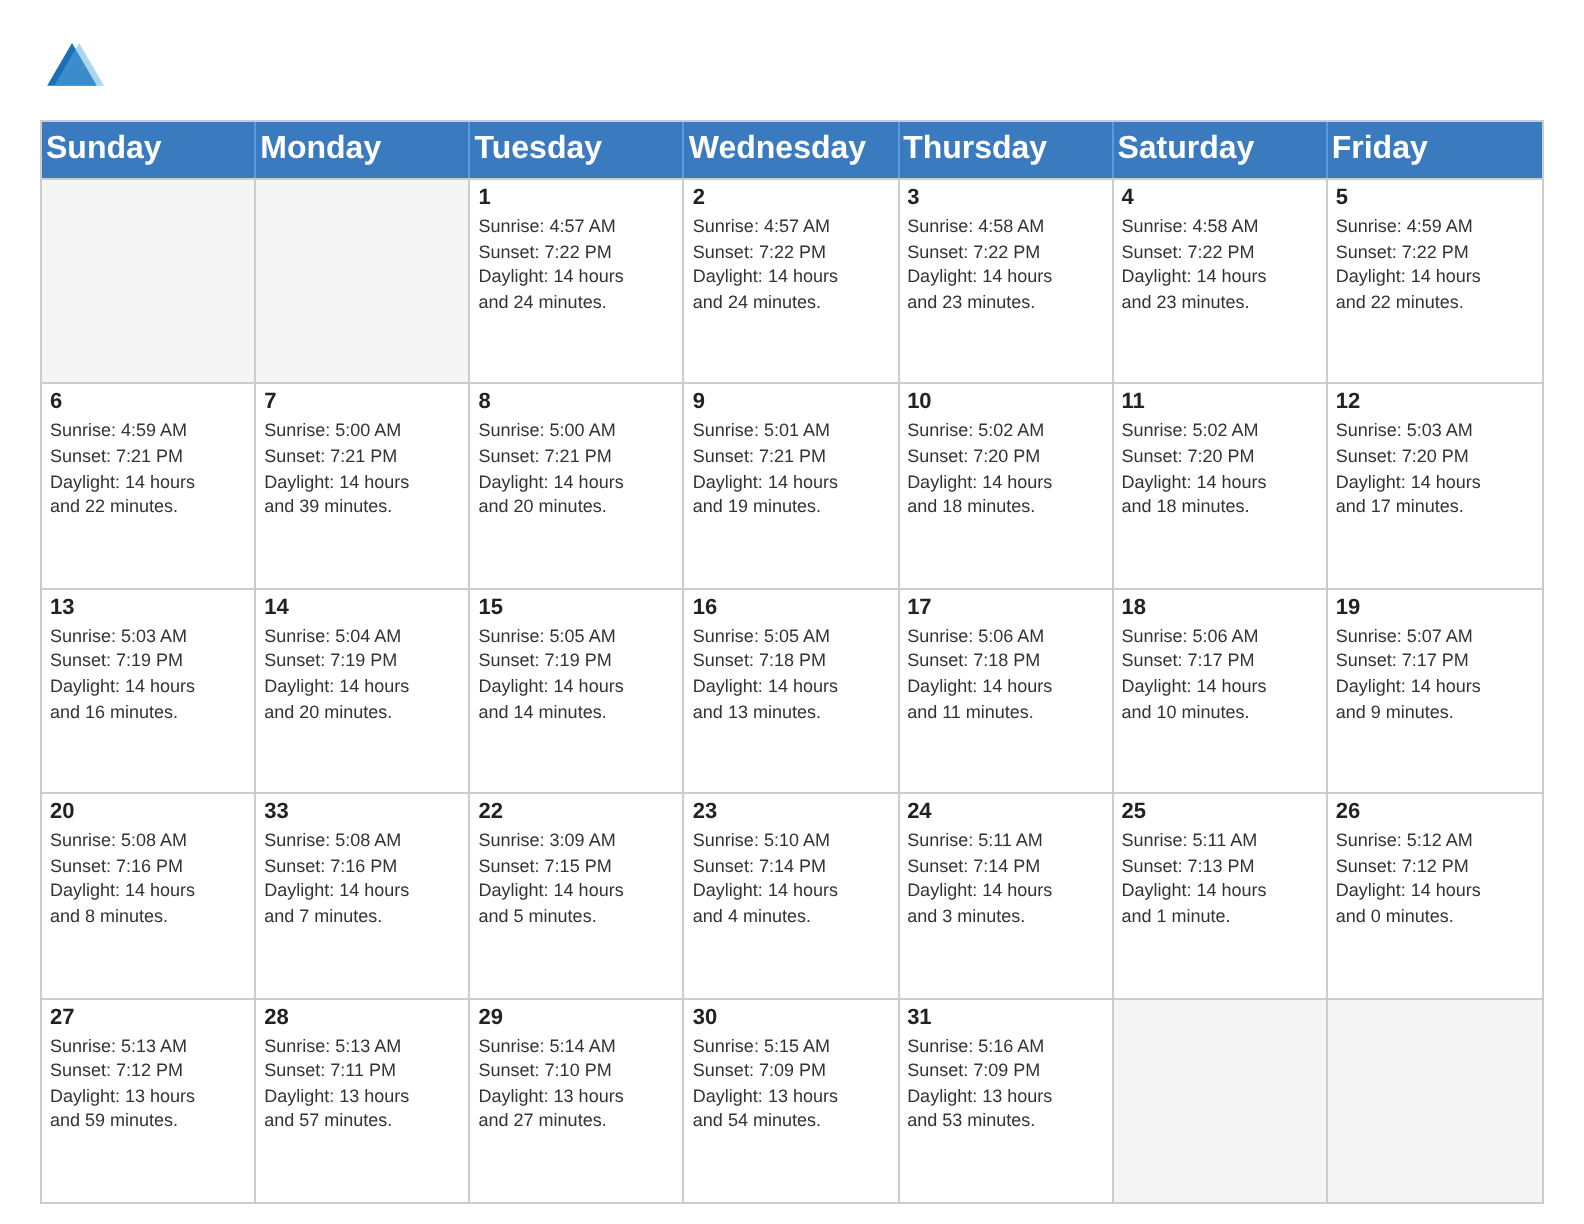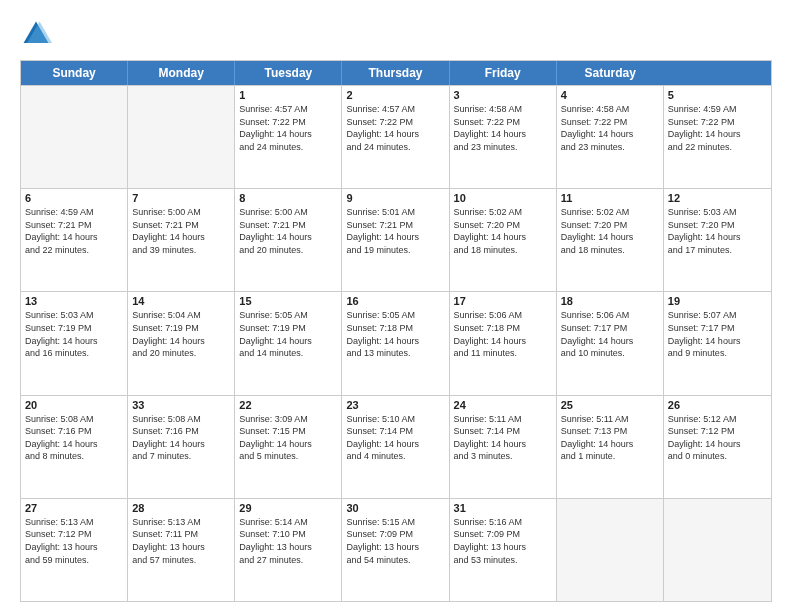--- a/index.html
+++ b/index.html
@@ -67,23 +67,23 @@
       flex-direction: column;
       border: 1px solid #ccc;
     }
     .cal-header {
       display: grid;
       grid-template-columns: repeat(7, 1fr);
       background: #3a7abf;
     }
     .cal-header-cell {
       color: #fff;
-      font-size: 12px;
-      font-weight: bold;
-      text-align: center;
+      font-size: 16px;
+      font-weight: bold;
+      text-align: left;
       padding: 5px 2px;
       border-right: 1px solid #5a9adf;
     }
     .cal-header-cell:last-child { border-right: none; }
     .cal-body {
       display: flex;
       flex-direction: column;
       flex: 1;
     }
     .cal-row {
@@ -136,23 +136,24 @@
       <div class="month-title"></div>
       <div class="subtitle"></div>
     </div>
   </div>
 
   <div class="calendar">
     <div class="cal-header" id="cal-header">
         <div class="cal-header-cell">Sunday</div>
         <div class="cal-header-cell">Monday</div>
         <div class="cal-header-cell">Tuesday</div>
+        <div class="cal-header-cell">Wednesday</div>
         <div class="cal-header-cell">Thursday</div>
+        <div class="cal-header-cell">Saturday</div>
         <div class="cal-header-cell">Friday</div>
-        <div class="cal-header-cell">Saturday</div>
       </div>
     <div class="cal-body" id="cal-body">
         <div class="cal-row">
           <div class="cal-cell empty"></div>
           <div class="cal-cell empty"></div>
           <div class="cal-cell">
             <span class="day-num">1</span>
             <span class="cell-line">Sunrise: 4:57 AM</span>
             <span class="cell-line">Sunset: 7:22 PM</span>
             <span class="cell-line">Daylight: 14 hours</span>

